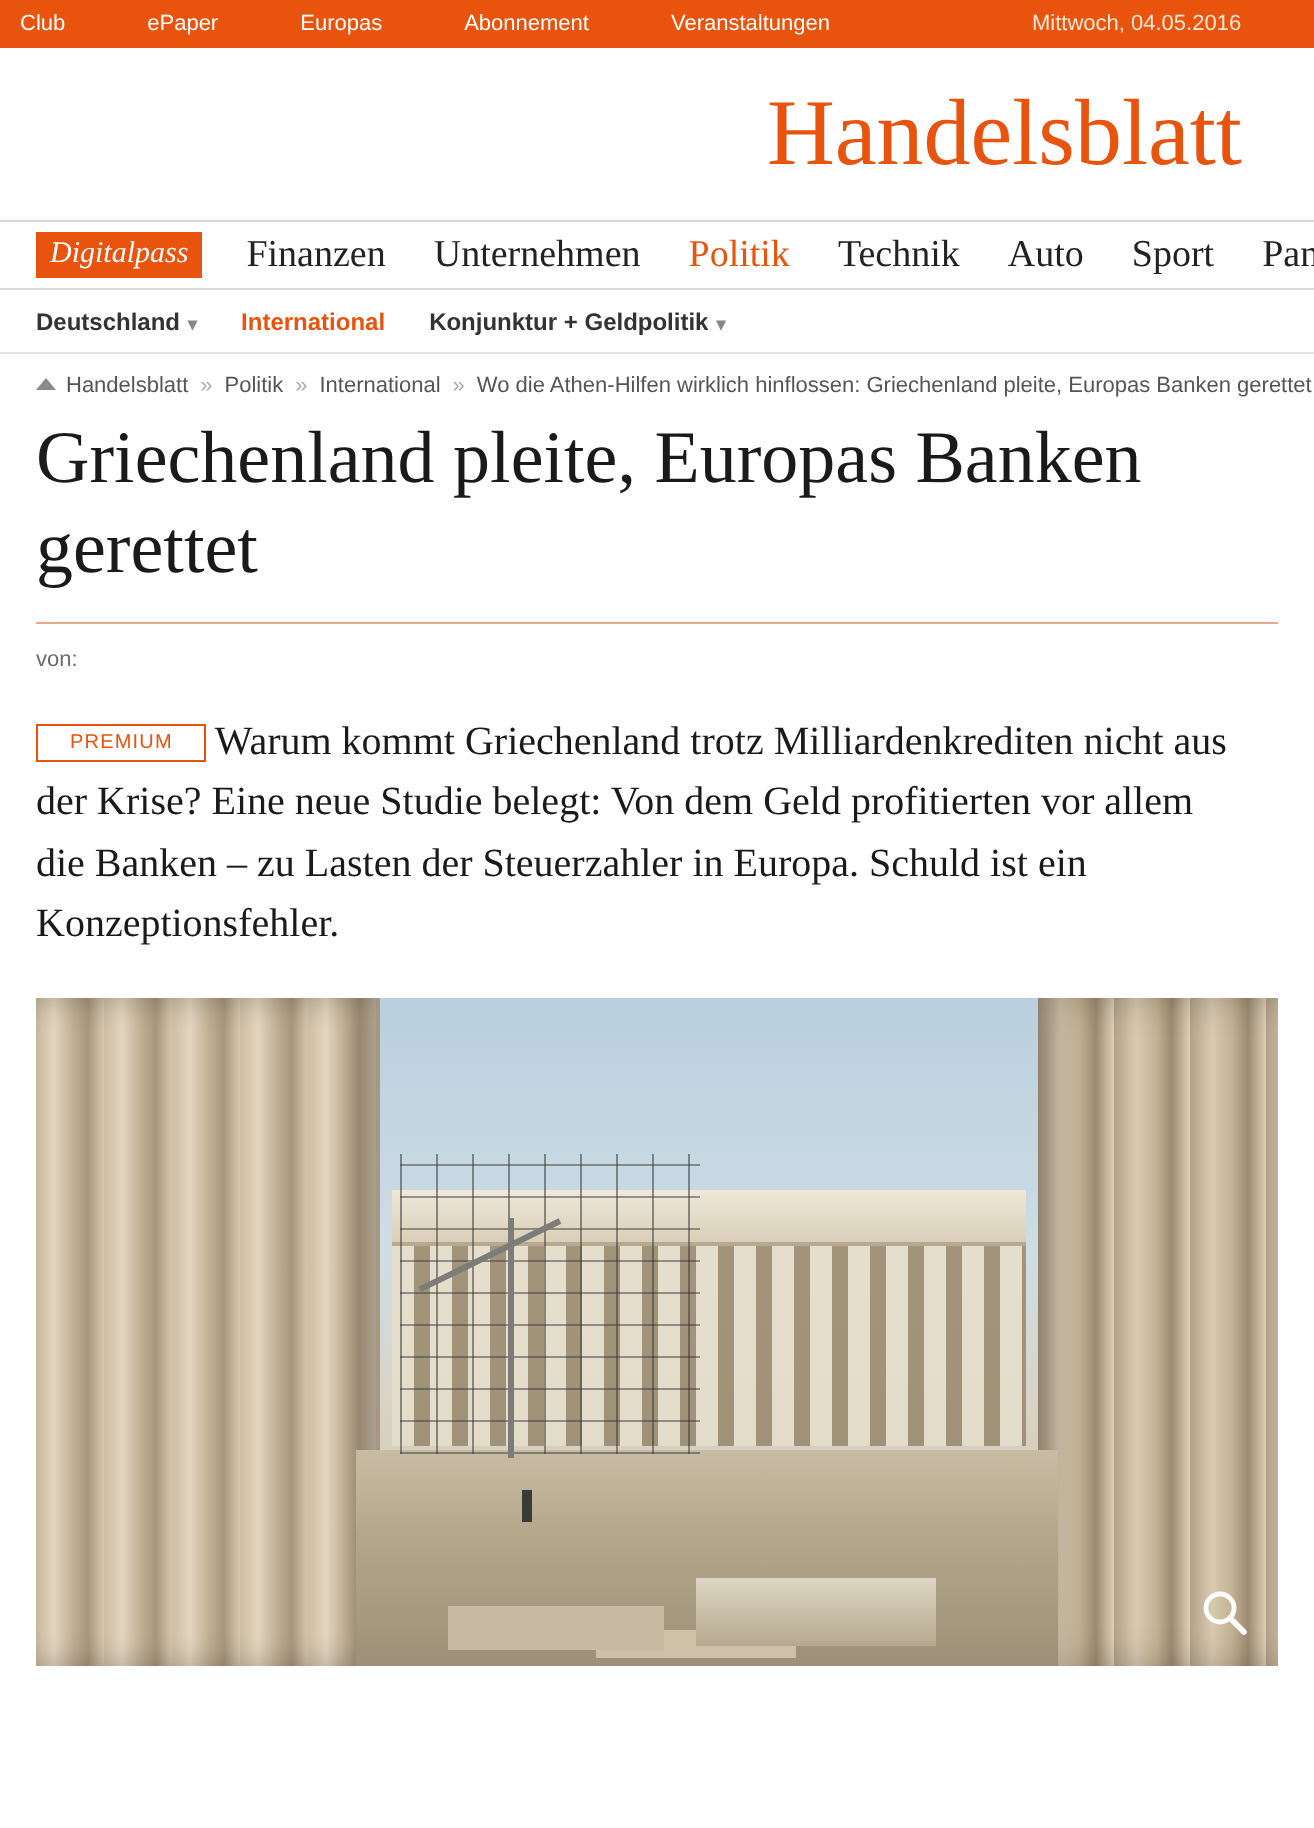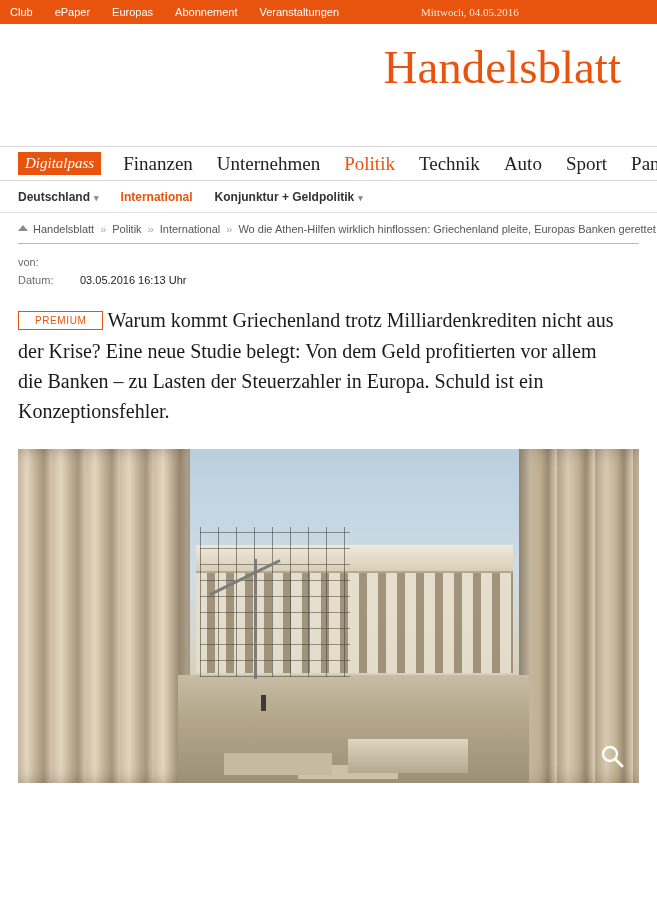--- a/index.html
+++ b/index.html
@@ -13,32 +13,32 @@
 
   
   .topbar {
     height: 24px;
     background: #e8540d;
     display: flex;
     align-items: center;
     padding: 0 10px;
     color: #ffffff;
     font-size: 11px;
+    gap: 19px;
   }
   .topbar a {
     color: #ffffff;
     text-decoration: none;
     margin-right: 22px;
     white-space: nowrap;
   }
   .topbar .date {
     margin-left: 60px;
     color: #ffe6d6;
     white-space: nowrap;
-    font-family: Liberation Serif, serif;
   }
 
   
   .masthead {
     height: 86px;
     display: flex;
     align-items: center;
     justify-content: flex-end;
     padding-right: 36px;
     background: #ffffff;
@@ -54,21 +54,20 @@
 
   
   .mainnav {
     border-top: 1px solid #d9d9d9;
     border-bottom: 1px solid #d9d9d9;
     height: 35px;
     display: flex;
     align-items: center;
     padding-left: 18px;
     overflow: hidden;
-    margin-top: 36px;
   }
   .mainnav .item {
     font-family: "Liberation Serif", serif;
     font-size: 19px;
     color: #222222;
     margin-right: 24px;
     white-space: nowrap;
     text-decoration: none;
   }
   .mainnav .item.active { color: #e8540d; }
@@ -155,21 +154,21 @@
     border: none;
     border-top: 1px solid #e9a98e;
     margin: 0 0 10px 0;
   }
   .meta {
     font-size: 11px;
     color: #444444;
     line-height: 1.6;
     margin-bottom: 16px;
   }
-  .meta .row { display: flex; }
+  .meta .row { display: flex; gap: 45px; }
   .meta .lab { width: 62px; color: #6b6b6b; }
   .meta .val { color: #222222; }
 
   .lead {
     font-family: "Liberation Serif", serif;
     font-size: 20px;
     line-height: 1.52;
     color: #1a1a1a;
     max-width: 600px;
     margin-bottom: 22px;
@@ -312,28 +311,25 @@
   <a class="crumb" href="#">Handelsblatt</a>
   <span class="sep">»</span>
   <a class="crumb" href="#">Politik</a>
   <span class="sep">»</span>
   <a class="crumb" href="#">International</a>
   <span class="sep">»</span>
   <span class="crumb">Wo die Athen-Hilfen wirklich hinflossen: Griechenland pleite, Europas Banken gerettet</span>
 </div>
 
 <div class="article">
+  <h1 class="headline">Griechenland pleite, Europas Banken gerettet</h1>
   <hr class="rule">
   <div class="meta">
     <div class="row">
       <span class="lab">von:</span>
-    </div>
-    <div class="row">
-      <span class="lab">Datum:</span>
-      <span class="val">03.05.2016 16:13 Uhr</span>
     </div>
   </div>
   <div class="lead">
     <span class="premium">PREMIUM</span><span>Warum kommt Griechenland trotz Milliardenkrediten nicht aus der Krise? Eine neue Studie belegt: Von dem Geld profitierten vor allem die Banken – zu Lasten der Steuerzahler in Europa. Schuld ist ein Konzeptionsfehler.</span>
   </div>
 </div>
 
 <div class="figure">
   <div class="photo">
     <div class="col-left"></div>

